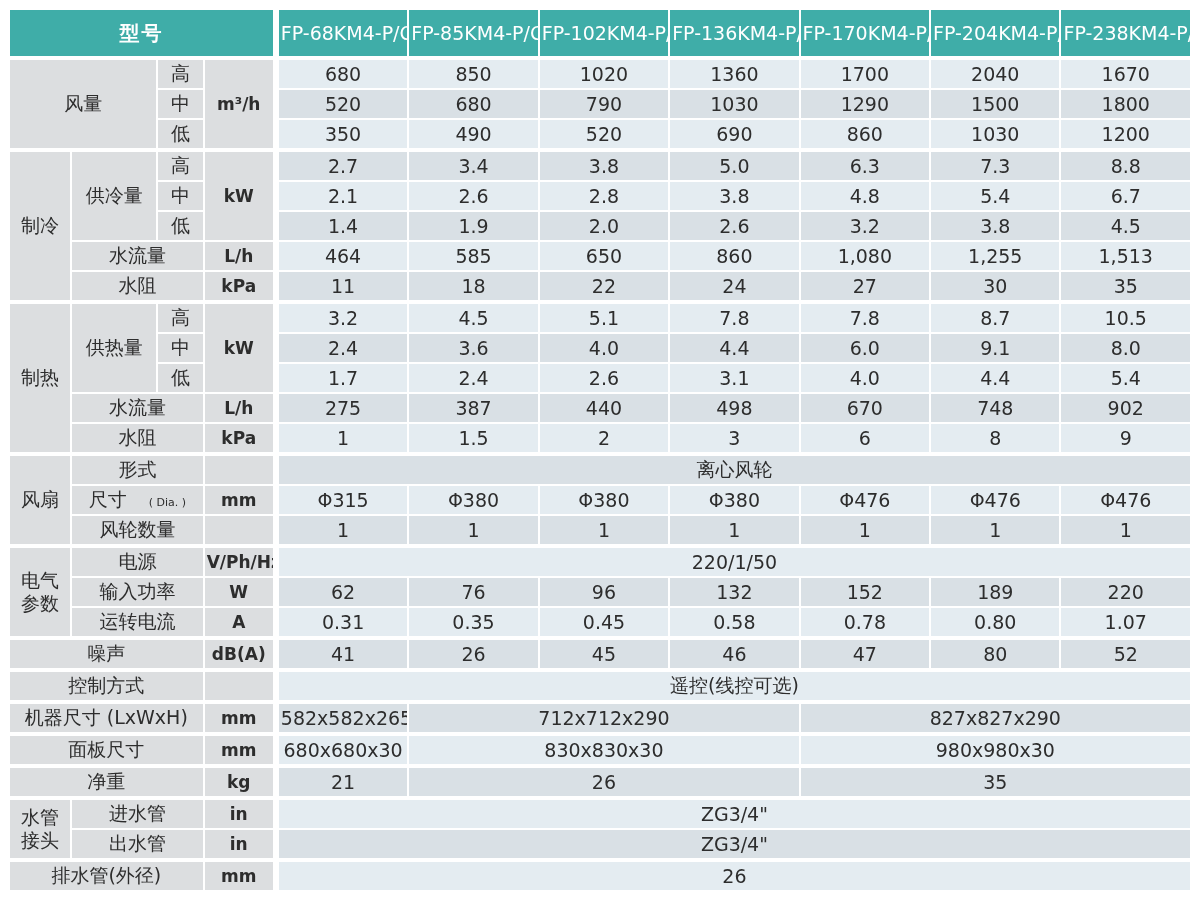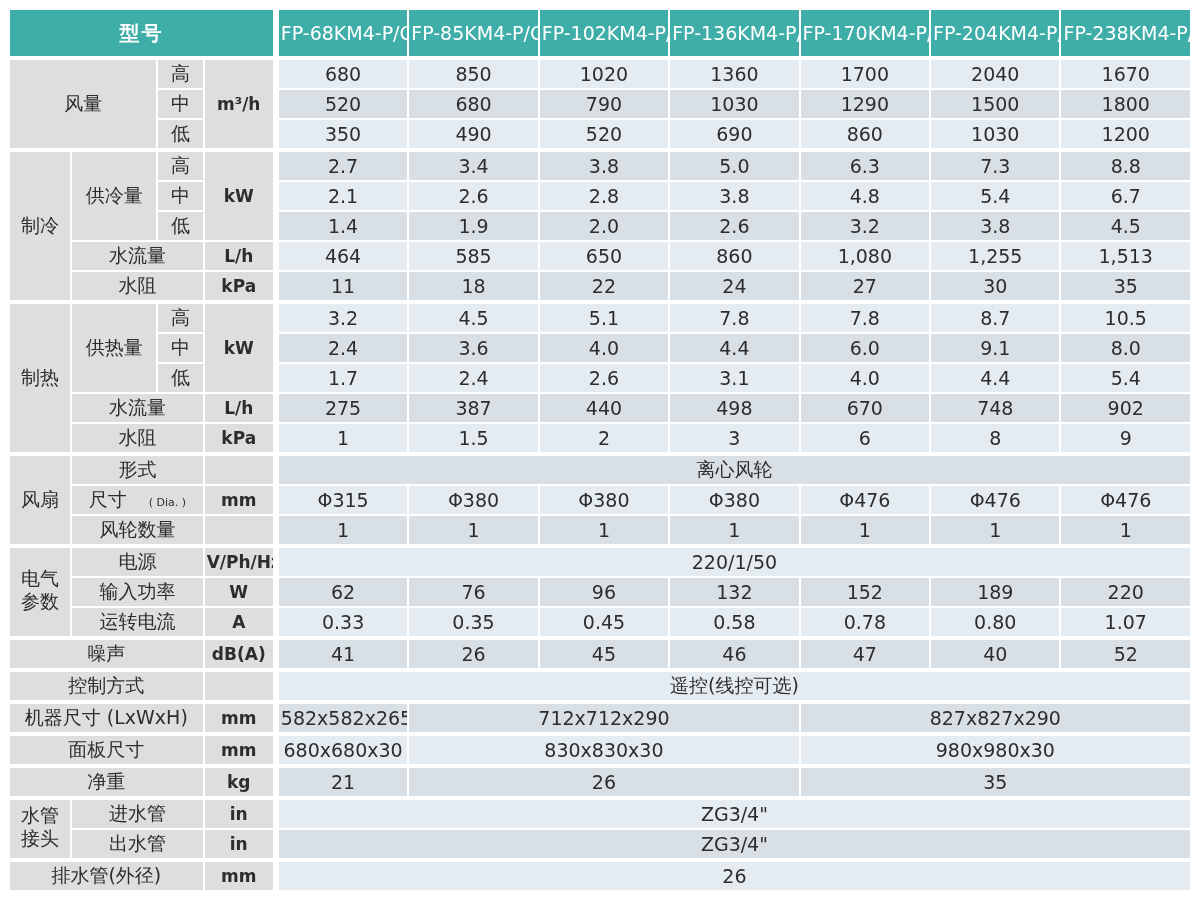--- a/index.html
+++ b/index.html
@@ -31,21 +31,21 @@
   }
   th.corner{font-size:20px;font-weight:700;letter-spacing:2px;margin-top:20px;}
   .lab{background:#dcdee0;font-size:19px;}
   .lvl{font-size:19px;}
   .unit{border-right:4px solid #ffffff;font-size:17px;font-weight:bold;}
   .data{font-size:19px;}
   tr.r-light .data{background:#e4ecf1;}
   tr.r-dark .data{background:#d9e0e5;}
   tr.sec td, tr.sec th{border-top:2px solid #ffffff;}
   .small{font-size:11px;margin-left:16px;}
-  .twoline div{line-height:1.2;font-family:Liberation Mono, monospace;}
+  .twoline div{line-height:1.2;}
 </style>
 </head>
 <body>
 
 <table>
   <colgroup>
     <col class="ca">
       <col class="cb">
       <col class="cc">
       <col class="cd">
@@ -260,38 +260,38 @@
         <td class="data">76</td>
         <td class="data">96</td>
         <td class="data">132</td>
         <td class="data">152</td>
         <td class="data">189</td>
         <td class="data">220</td>
       </tr>
   <tr class="r-light">
     <td class="lab" colspan="2">运转电流</td>
     <td class="lab unit">A</td>
-  <td class="data">0.33</td>
+  <td class="data">0.31</td>
         <td class="data">0.35</td>
         <td class="data">0.45</td>
         <td class="data">0.58</td>
         <td class="data">0.78</td>
         <td class="data">0.80</td>
         <td class="data">1.07</td>
       </tr>
 
   <tr class="sec r-dark">
     <td class="lab" colspan="3">噪声</td>
     <td class="lab unit">dB(A)</td>
   <td class="data">41</td>
         <td class="data">26</td>
         <td class="data">45</td>
         <td class="data">46</td>
         <td class="data">47</td>
-        <td class="data">40</td>
+        <td class="data">80</td>
         <td class="data">52</td>
       </tr>
 
   <tr class="sec r-light">
     <td class="lab" colspan="3">控制方式</td>
     <td class="lab unit"></td>
     <td class="data" colspan="7">遥控(线控可选)</td>
   </tr>
 
   <tr class="sec r-dark">

